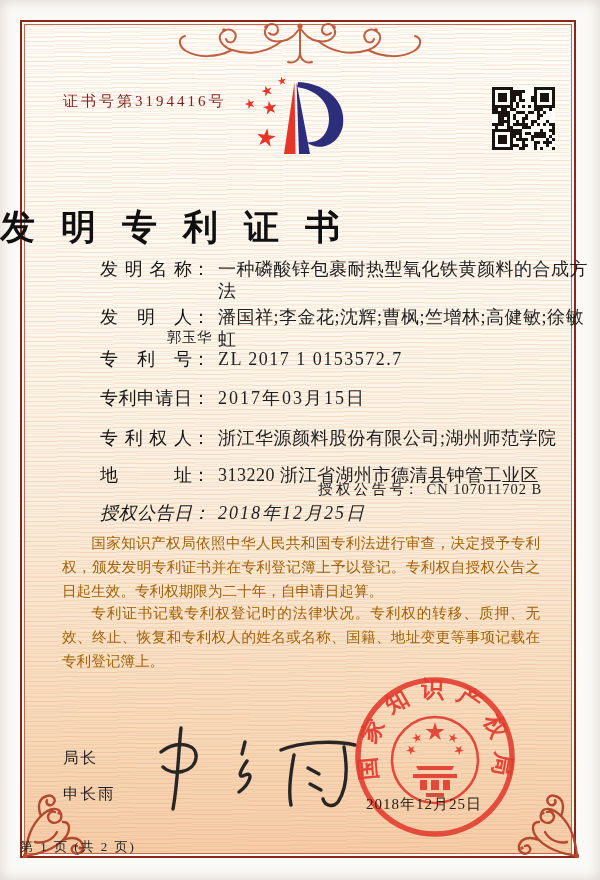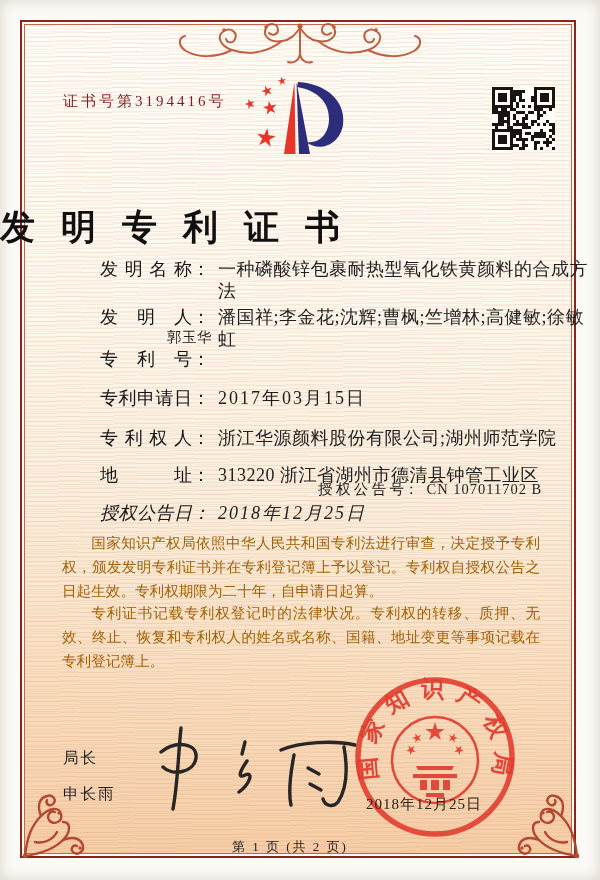--- a/index.html
+++ b/index.html
@@ -45,21 +45,21 @@
   .frow2{position:absolute;display:flex;font-size:14.5px;line-height:22px;}
   
   .para{position:absolute;left:62px;width:478px;font-size:14.6px;line-height:24px;
         text-align:justify;text-indent:2em;color:#a16207;}
   
   .dir-label{position:absolute;left:63px;top:748px;font-size:15.5px;letter-spacing:2px;}
   .dir-name{position:absolute;left:63px;top:784px;font-size:15.5px;letter-spacing:2px;}
   .signature{position:absolute;left:148px;top:716px;z-index:8;}
   .seal{position:absolute;left:350px;top:672px;z-index:9;opacity:.92;}
   .seal-date{position:absolute;left:366px;top:795px;z-index:10;font-size:15px;letter-spacing:1px;color:#2b2115;}
-  .footer{position:absolute;left:20px;top:838px;width:540px;text-align:center;font-size:13px;letter-spacing:2px;color:#242424;z-index:6;}
+  .footer{position:absolute;left:20px;top:838px;width:540px;text-align:left;font-size:13px;letter-spacing:2px;color:#242424;z-index:6;}
 </style>
 </head>
 <body>
 
 <div class="frame-outer">
   <div class="frame-inner"></div>
 </div>
 <div class="page-shadow"></div>
 
 <svg class="orn-top" width="300" height="52" viewBox="0 0 300 52">
@@ -384,20 +384,21 @@
 <div class="frow" style="top:306px;">
   <span class="flabel">发明人</span>
     <span class="fcolon">：</span>
   <span class="fvalue">潘国祥;李金花;沈辉;曹枫;竺增林;高健敏;徐敏虹</span>
 </div>
 <div class="fvalue2" style="top:328px;">郭玉华</div>
 
 <div class="frow" style="top:348px;">
   <span class="flabel">专利号</span>
     <span class="fcolon">：</span>
+  <span class="fvalue" style="letter-spacing:1.5px;">ZL 2017 1 0153572.7</span>
 </div>
 
 <div class="frow" style="top:387px;">
   <span class="flabel">专利申请日</span>
     <span class="fcolon">：</span>
   <span class="fvalue" style="letter-spacing:2px;">2017年03月15日</span>
 </div>
 
 <div class="frow" style="top:427px;">
   <span class="flabel">专利权人</span>

